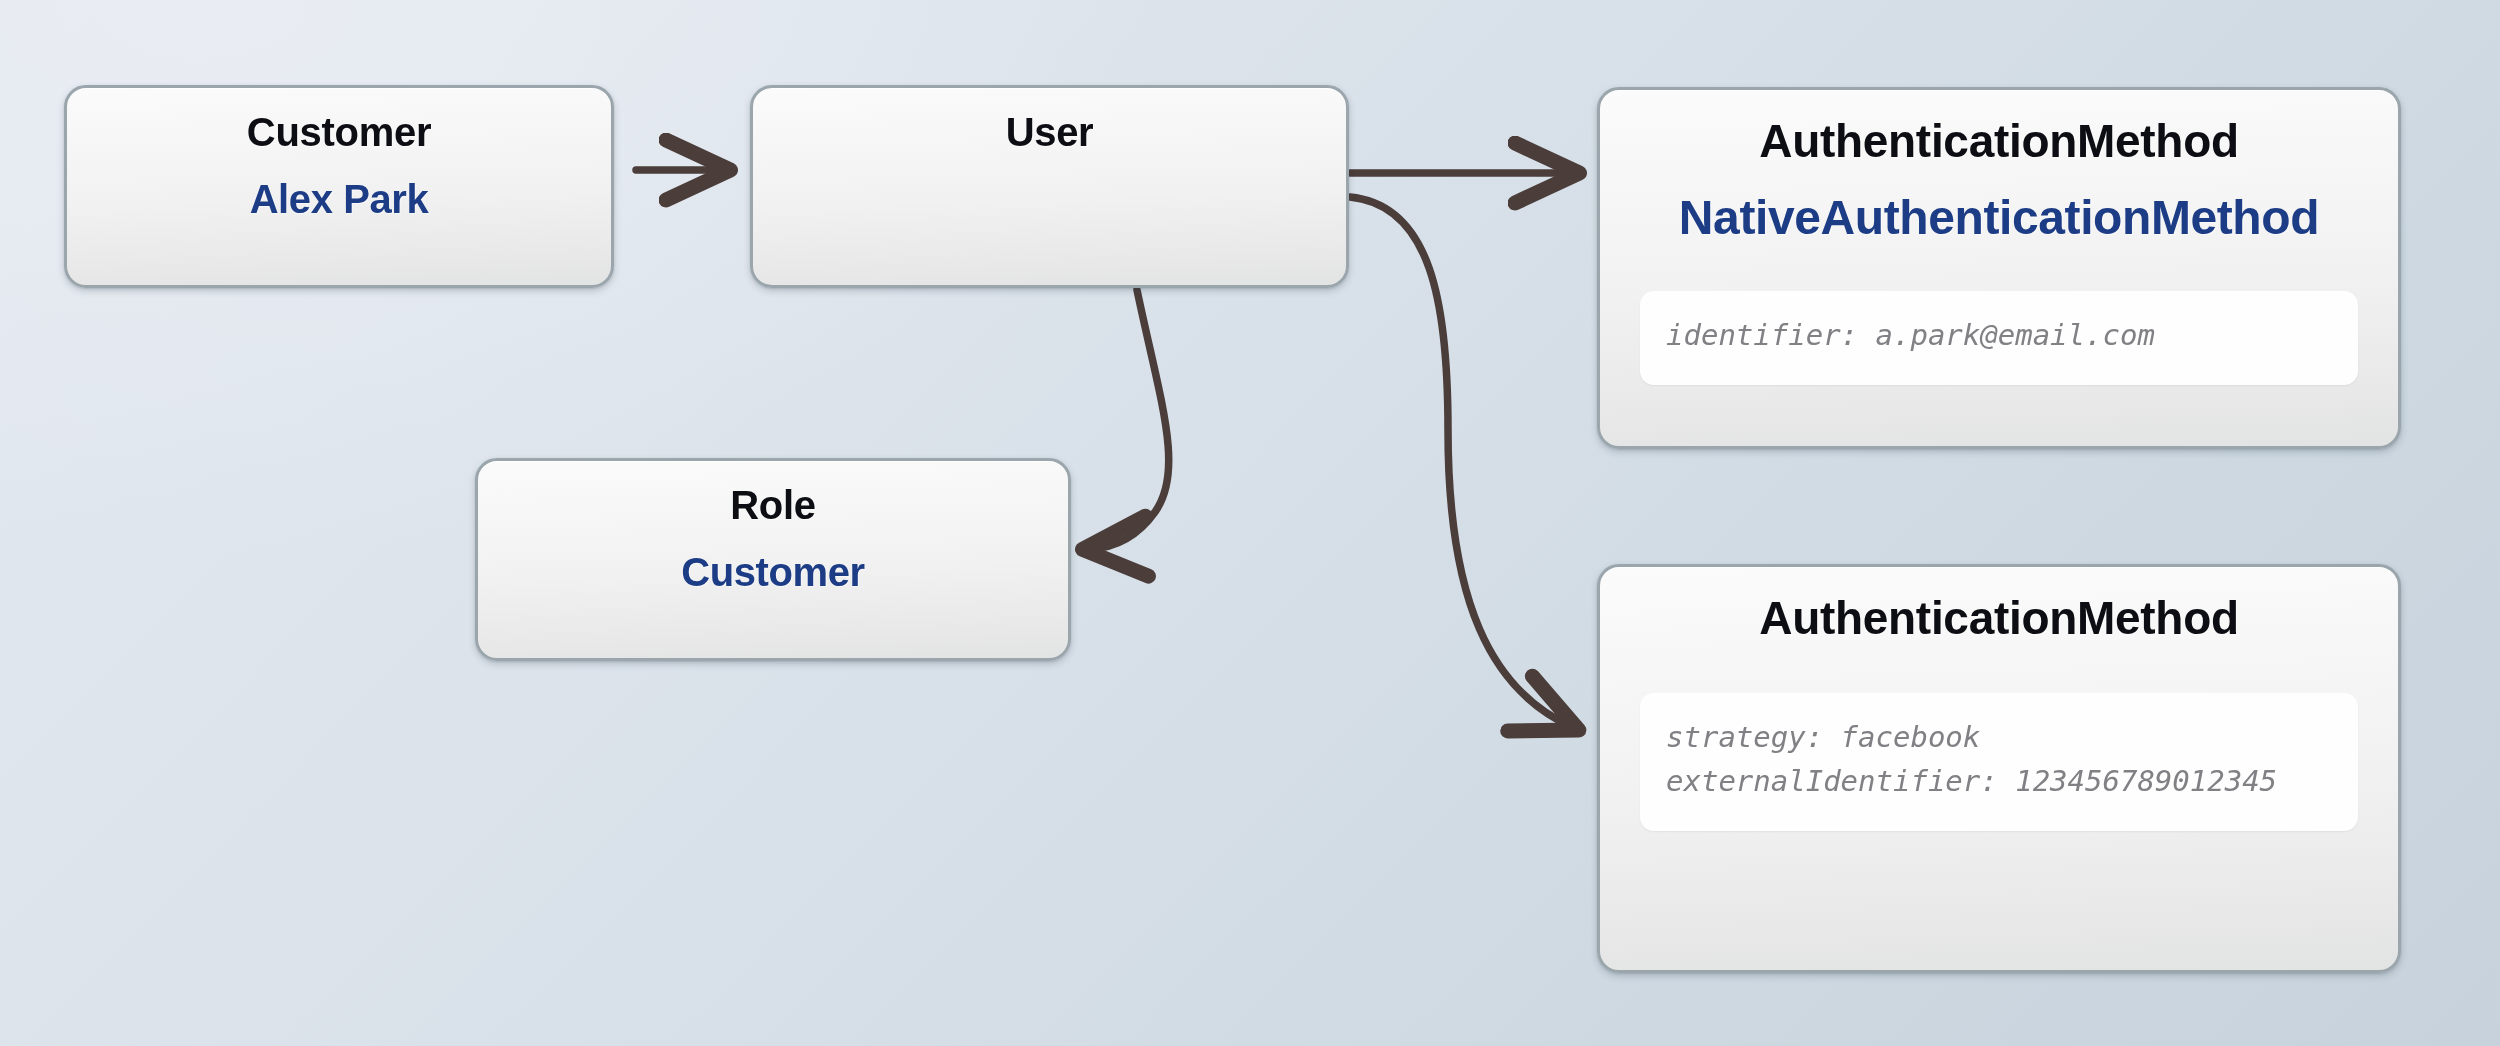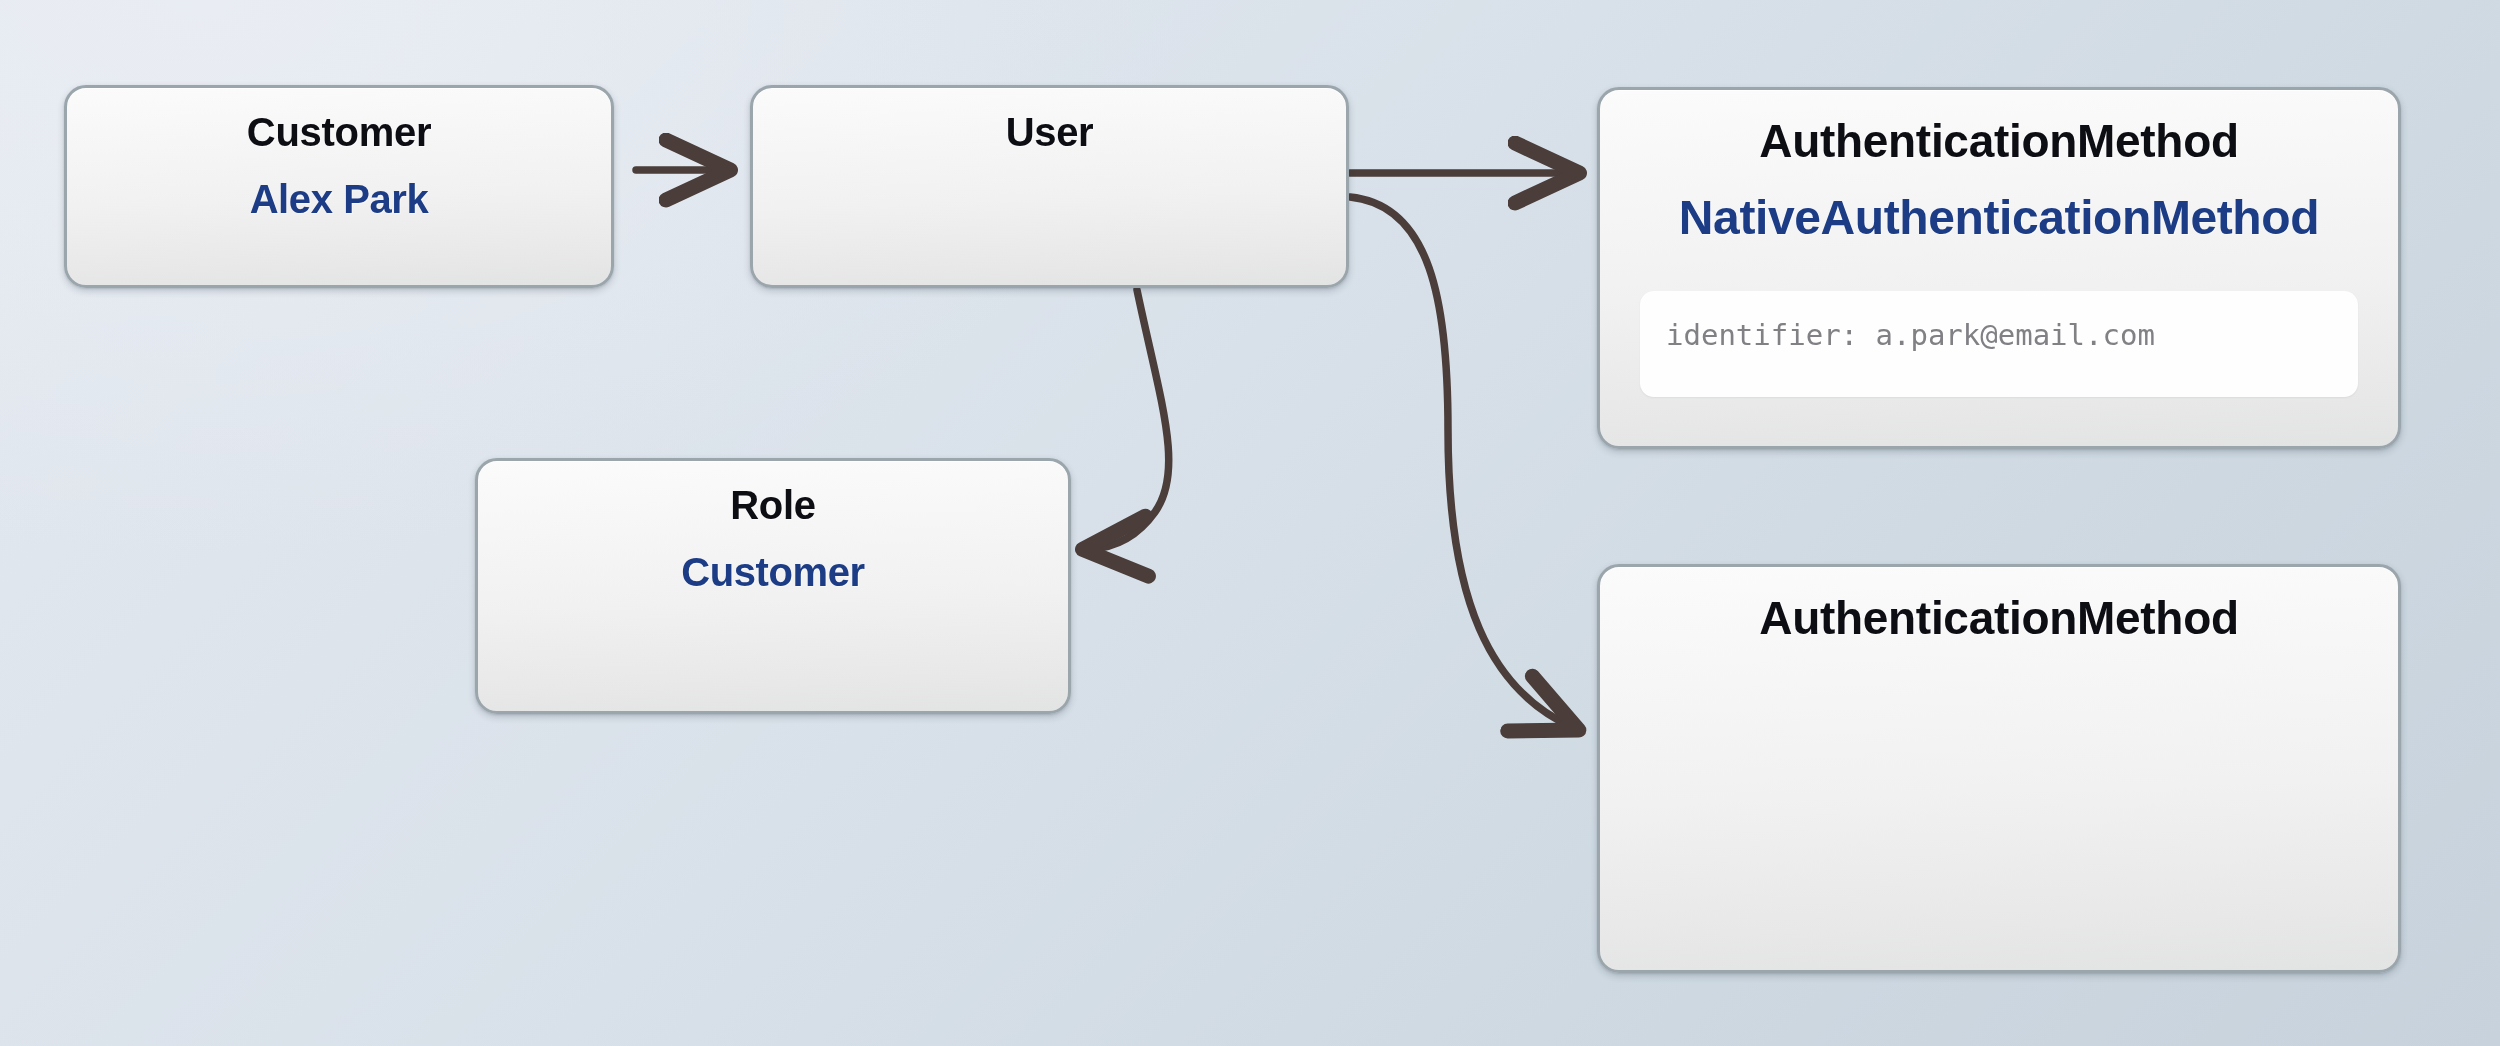--- a/index.html
+++ b/index.html
@@ -72,38 +72,39 @@
   .node.small .node-value { font-size: 40px; margin-top: 22px; }
 
   
   .node.large .node-type  { font-size: 46px; margin-top: 24px; }
   .node.large .node-value { font-size: 48px; margin-top: 22px; }
 
   .props-panel {
     background: #fefefe;
     border-radius: 14px;
     box-sizing: border-box;
-    padding: 22px 26px 40px 26px;
+    padding: 22px 26px 28px 26px;
     align-self: stretch;
     box-shadow: 0 1px 2px rgba(40,55,70,0.07);
+    font-style: italic;
   }
 
   .prop-line {
     font-family: "DejaVu Sans Mono", "Liberation Mono", monospace;
     font-size: 29px;
     line-height: 1.52;
     color: #808085;
     white-space: pre;
     letter-spacing: 0px;
   }
 
   
   #node-customer { left: 64px;   top: 85px;  width: 550px;  height: 203px; }
   #node-user     { left: 750px;  top: 85px;  width: 599px;  height: 203px; }
-  #node-role     { left: 475px;  top: 458px; width: 596px;  height: 256px; }
+  #node-role     { left: 475px;  top: 458px; width: 596px;  height: 203px; }
   #node-native   { left: 1597px; top: 87px;  width: 804px;  height: 362px; padding: 0 40px 0 40px; }
   #node-external { left: 1597px; top: 564px; width: 804px;  height: 409px; padding: 0 40px 0 40px; }
 
   #node-native .props-panel   { margin-top: 46px; }
   #node-external .props-panel { margin-top: 48px; }
 </style>
 </head>
 <body>
 
 <div id="canvas">
@@ -149,15 +150,19 @@
   <div class="node large" id="node-native">
     <div class="node-type">AuthenticationMethod</div>
     <div class="node-value">NativeAuthenticationMethod</div>
     <div class="props-panel">
       <div class="prop-line">identifier: a.park@email.com</div>
     </div>
   </div>
 
   <div class="node large" id="node-external">
     <div class="node-type">AuthenticationMethod</div>
+    <div class="props-panel">
+      <div class="prop-line">strategy: facebook</div>
+      <div class="prop-line">externalIdentifier: 123456789012345</div>
+    </div>
   </div>
 
 </div>
 
 </body></html>

